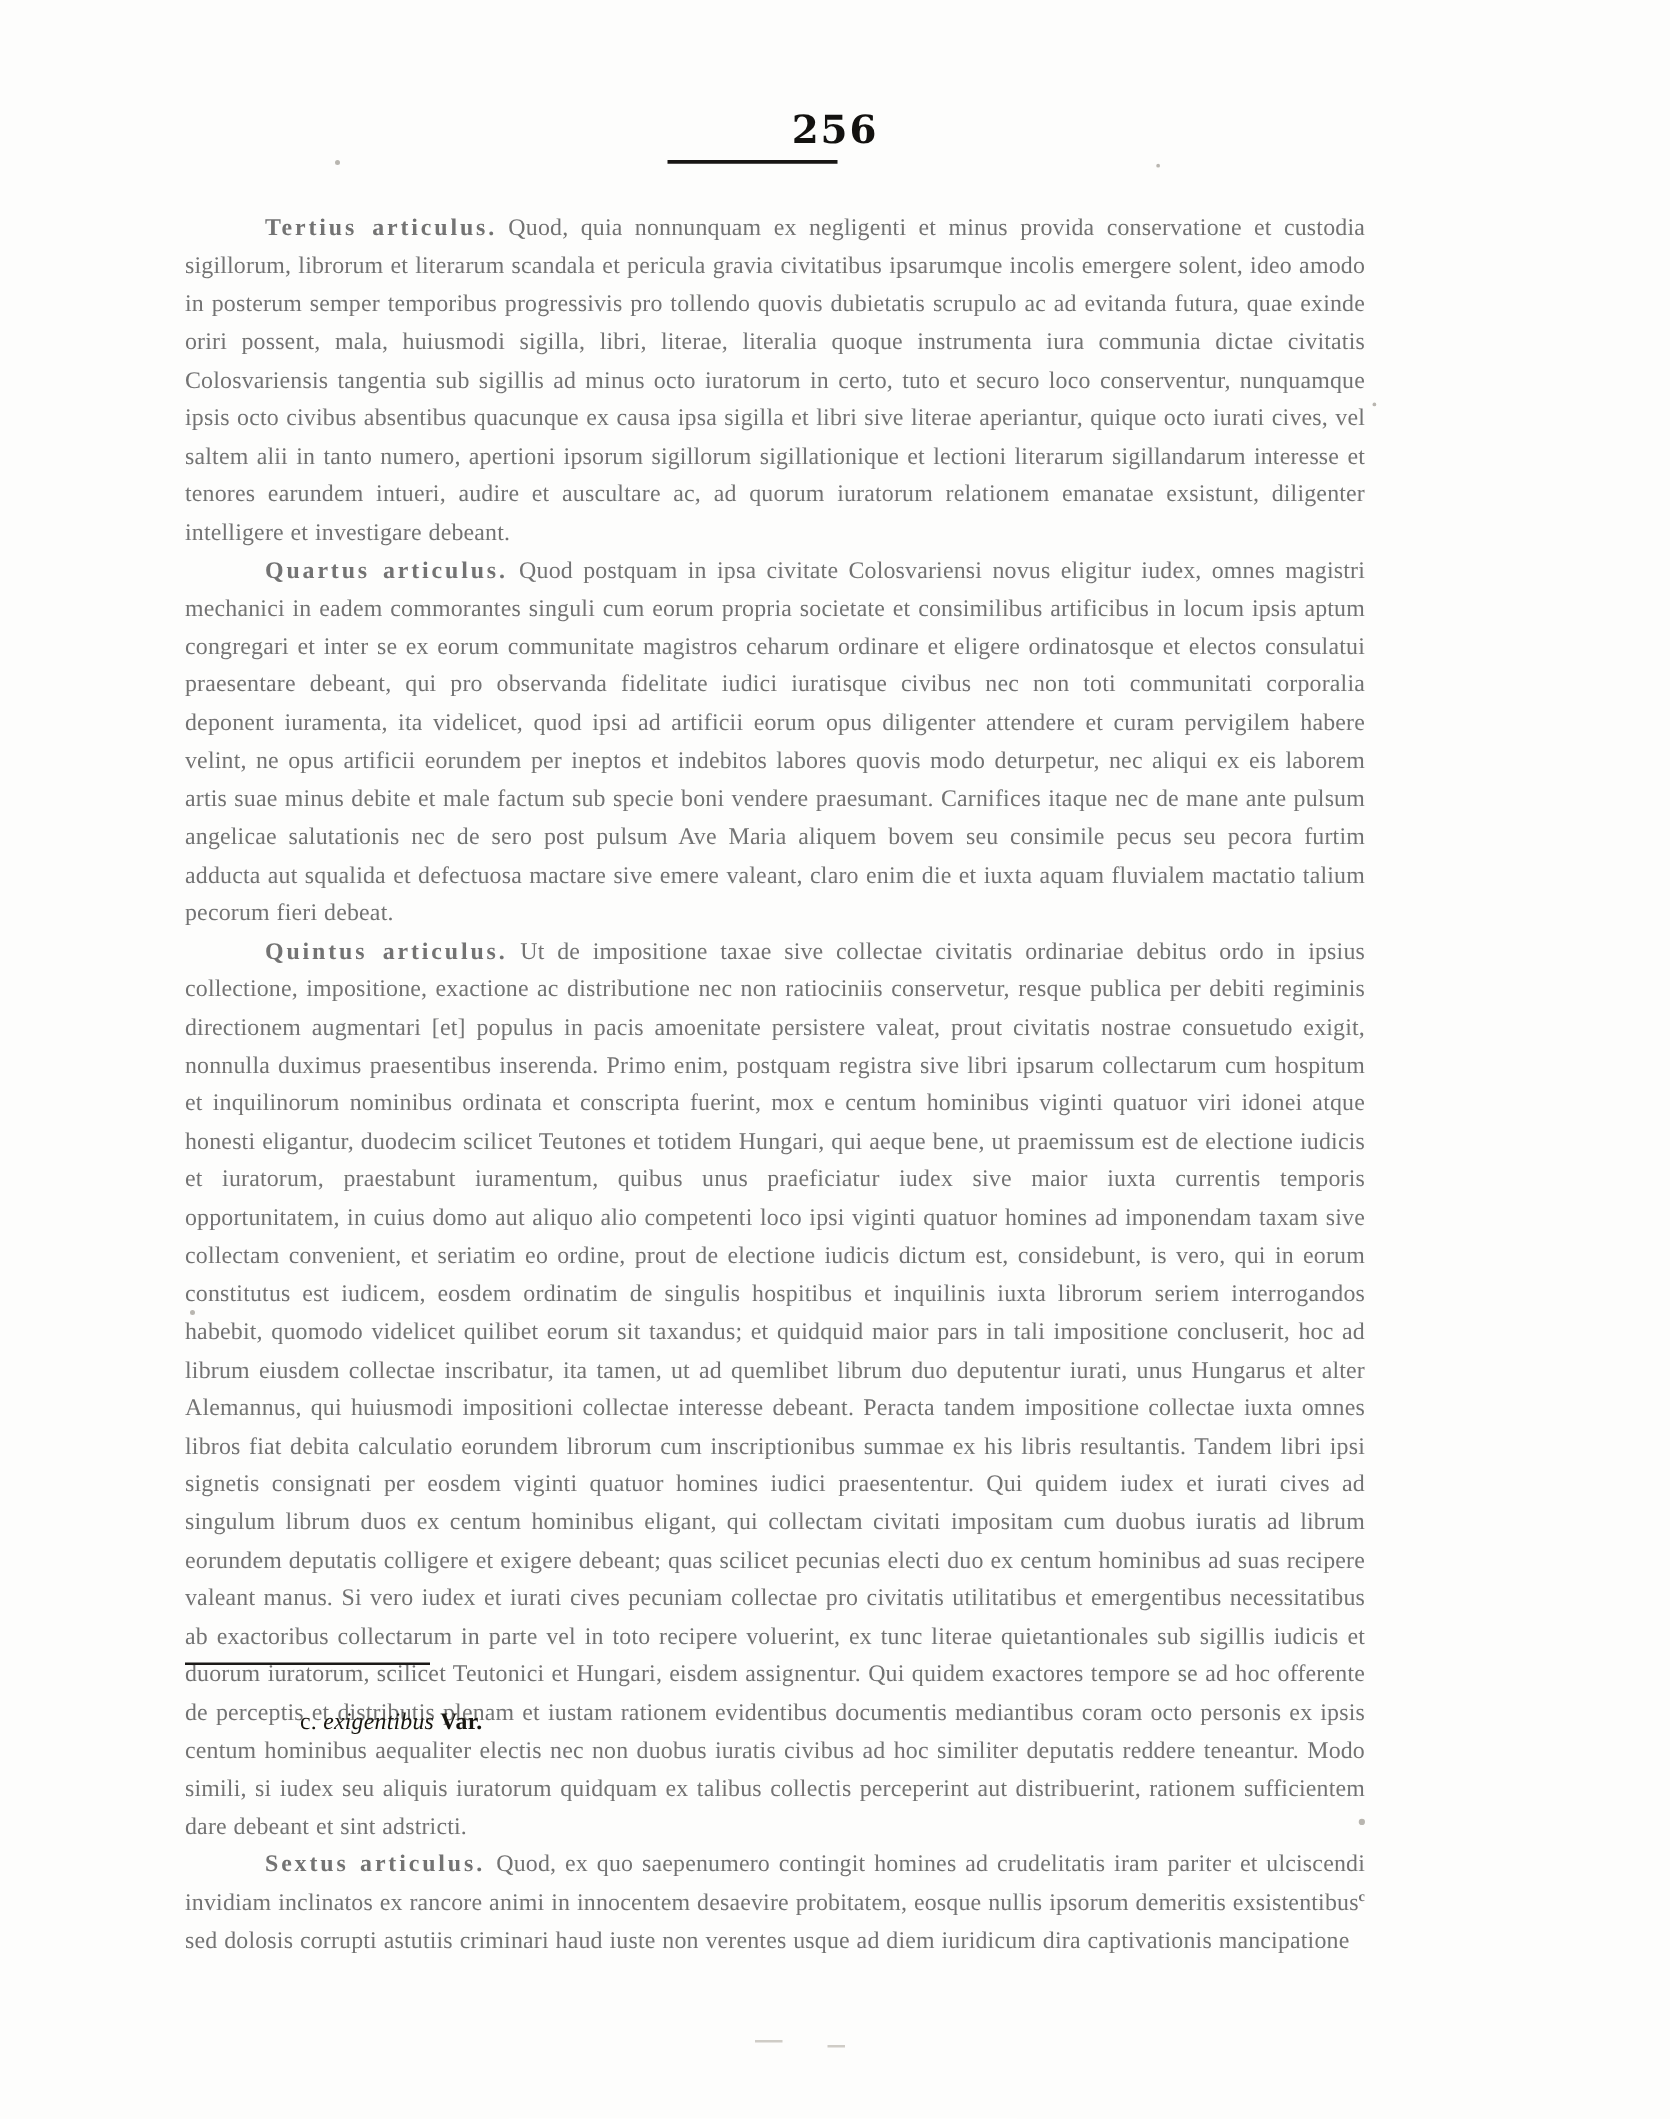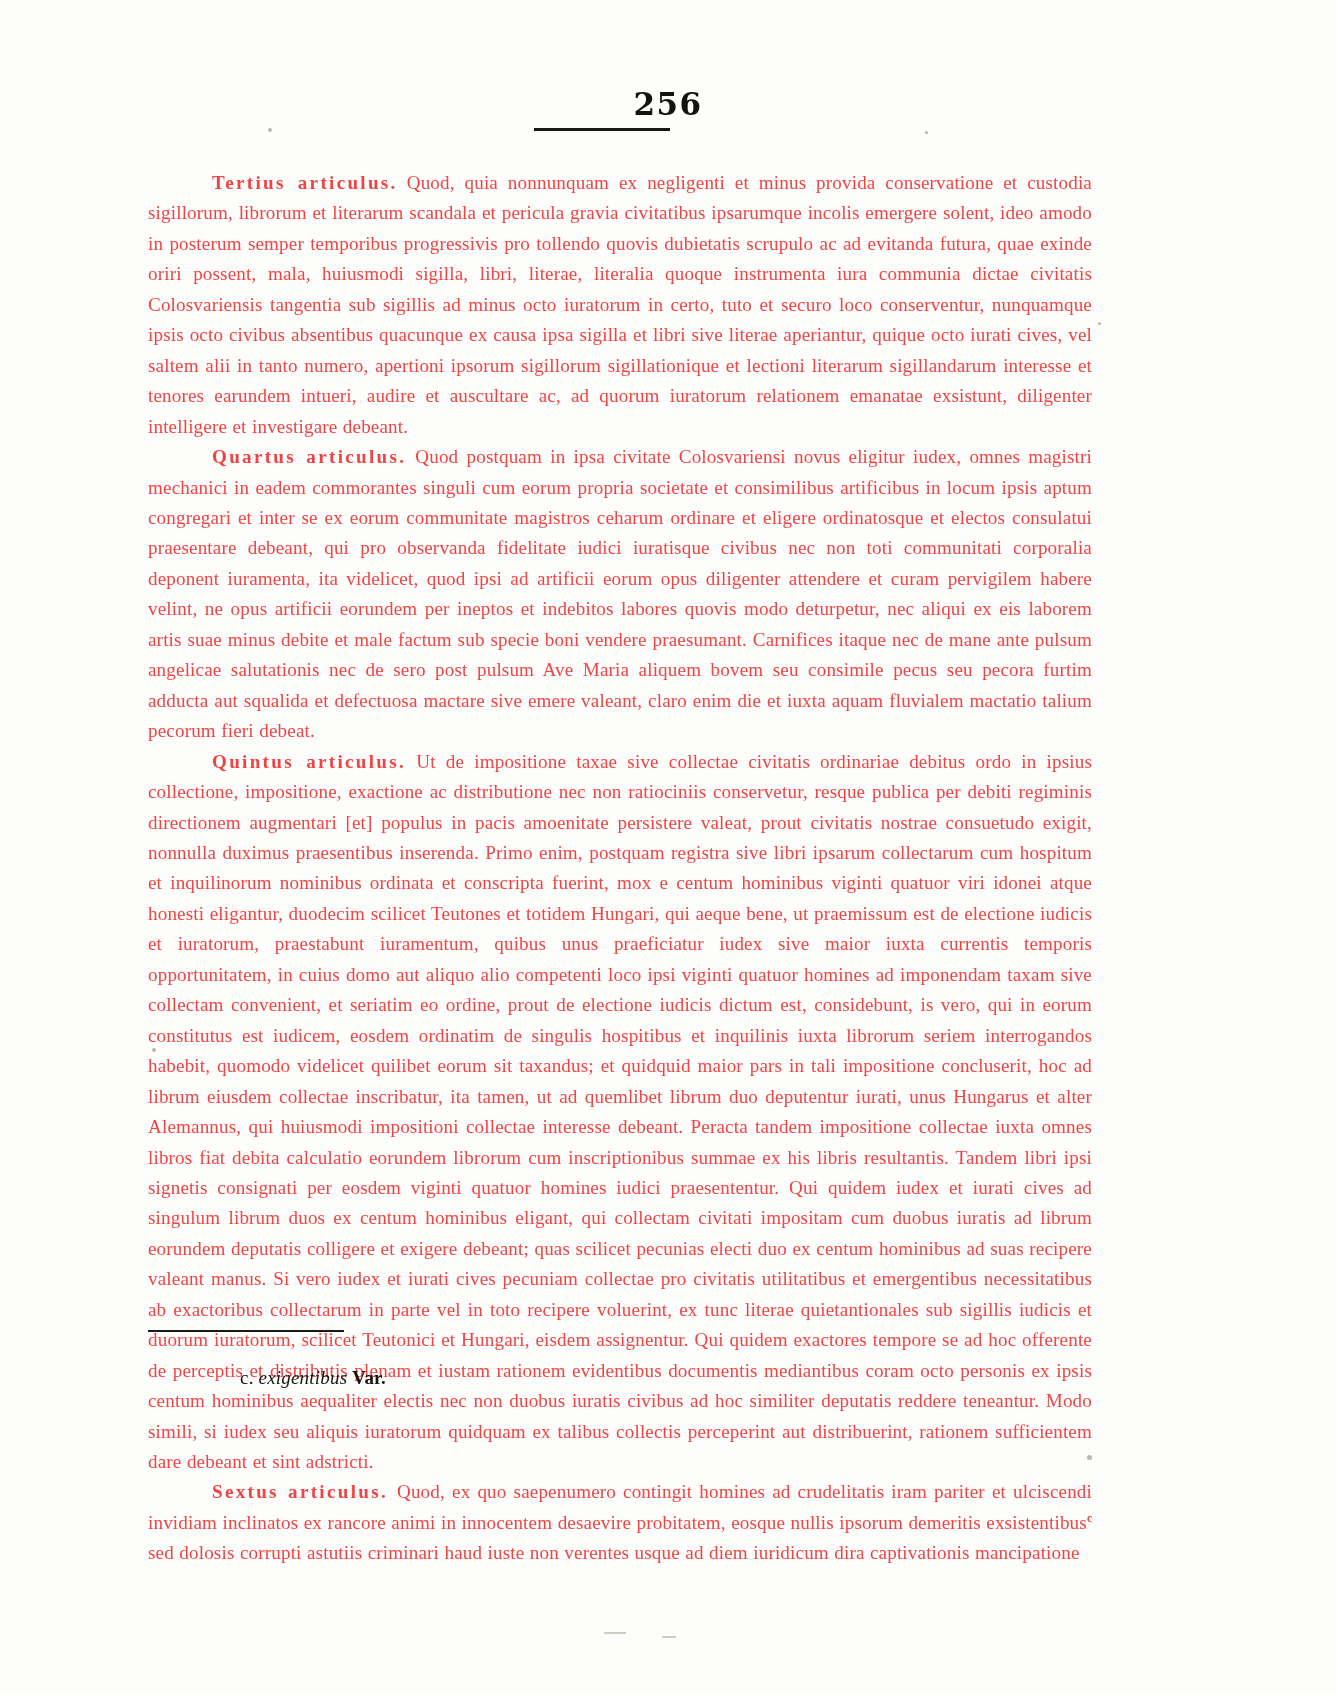--- a/index.html
+++ b/index.html
@@ -66,21 +66,21 @@
   }
 
   p.body {
     margin: 0;
     text-align: justify;
     text-justify: inter-word;
     font-size: 19.1px;
     line-height: 30.45px;
     letter-spacing: 0.15px;
     word-spacing: 0.5px;
-    color: #ef4444;
+    color: #737373;
     -webkit-font-smoothing: antialiased;
   }
 
   p.body + p.body { margin-top: 0; }
 
   .indent { display: inline-block; width: 64px; }
 
   .articulus {
     font-weight: 700;
     letter-spacing: 2.3px;

